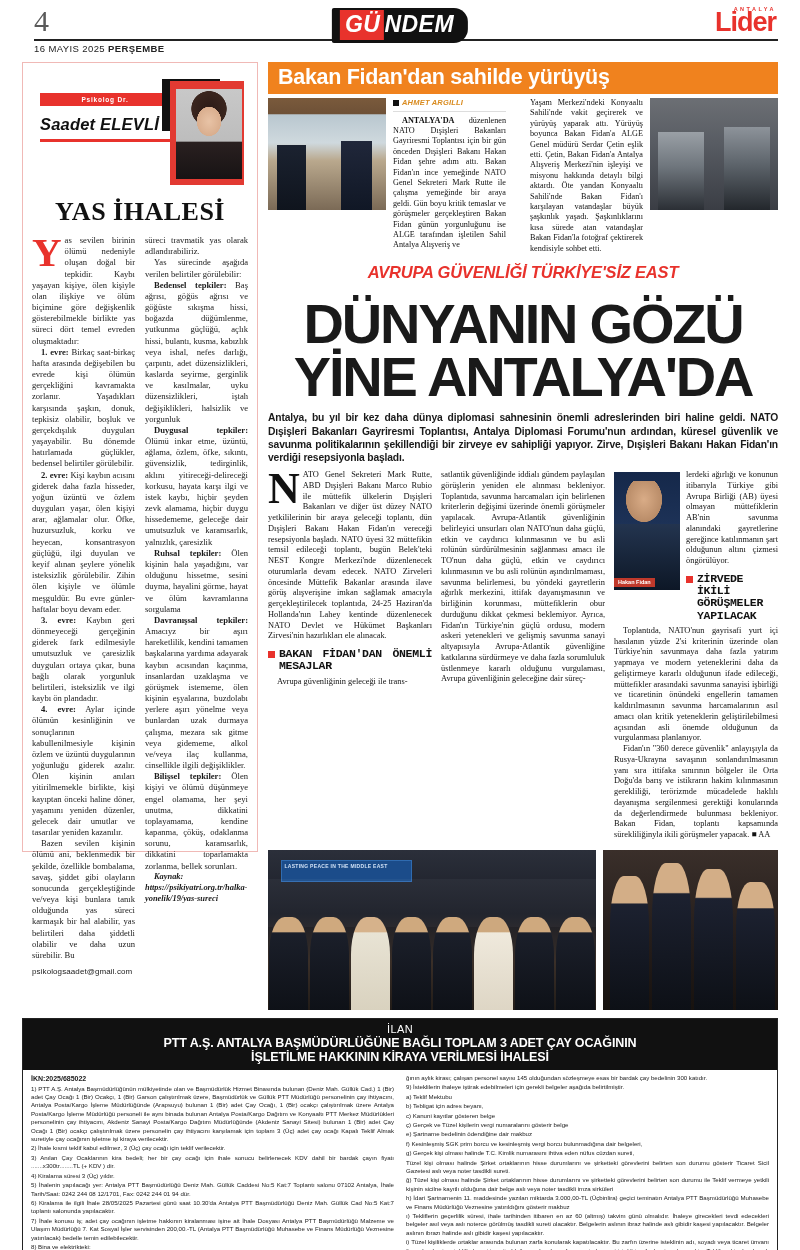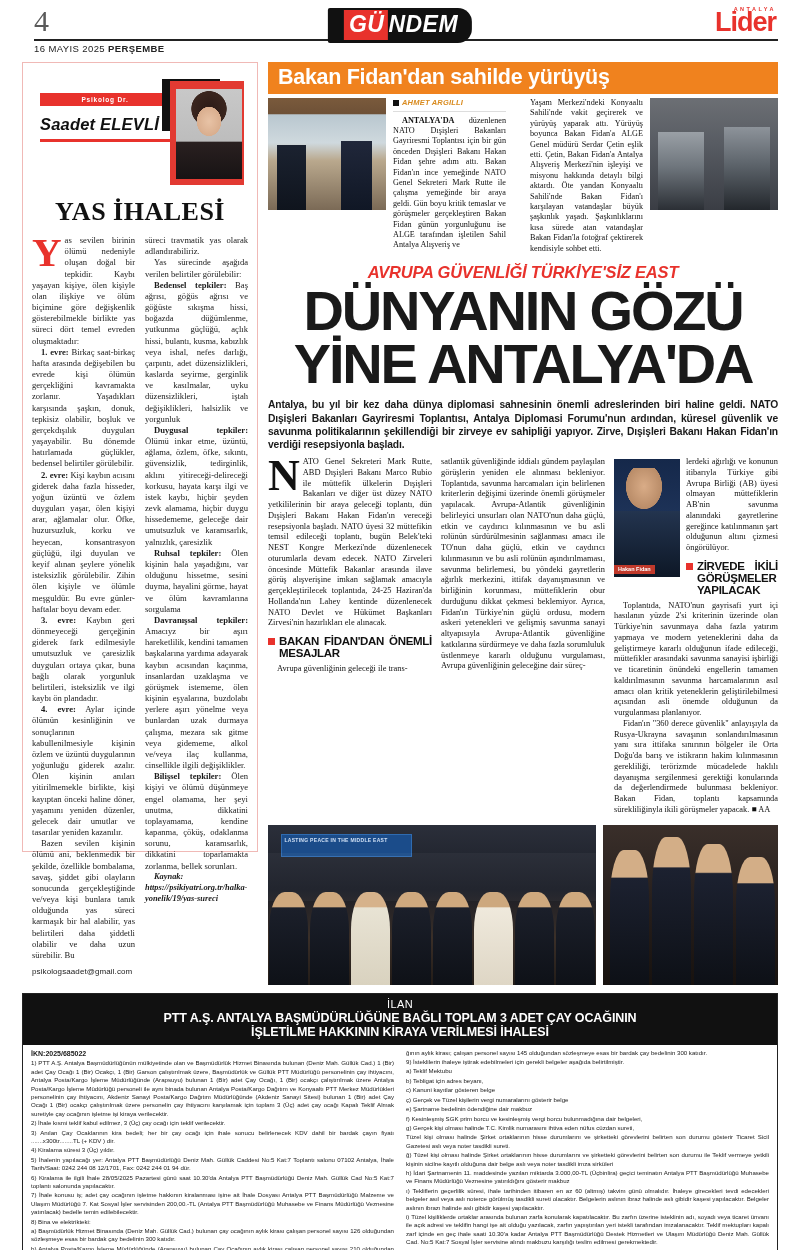--- a/index.html
+++ b/index.html
@@ -33,21 +33,21 @@
     font-family: "Liberation Sans", sans-serif;
     font-size: 9.5px; letter-spacing: .4px; color: #222;
   }
   .date-line b { font-weight: 700; }
   .gundem-badge {
     position: absolute; left: 50%; transform: translateX(-50%); top: 8px;
     background: #111; color: #fff;
     font-family: "Liberation Sans", sans-serif;
     font-weight: 800; font-style: italic;
     font-size: 23px; letter-spacing: .5px;
-    padding: 2px 14px 3px 16px;
+    padding: 2px 14px 3px 8px;
     border-radius: 2px 14px 14px 2px;
     display: flex; align-items: baseline;
   }
   .gundem-badge .g-red {
     background: #e8322c; color: #fff;
     padding: 1px 3px 2px 5px; margin-right: 1px;
     position: relative;
   }
   .lider-logo {
     position: absolute; right: 24px; top: 6px;
@@ -186,21 +186,21 @@
     text-align: center;
     font-family: "Liberation Sans", sans-serif;
     font-weight: 800; font-style: italic;
     font-size: 16.5px; color: #e8322c;
     letter-spacing: -.2px; margin-top: 9px;
   }
   .main-headline {
     font-family: "Liberation Sans", sans-serif;
     font-weight: 800; font-size: 56px; line-height: .94;
     text-align: center; letter-spacing: -2.2px; color: #1a1a1a;
-    margin-top: 3px;
+    margin-top: 16px;
   }
   .main-summary {
     font-family: "Liberation Sans", sans-serif;
     font-size: 10.3px; line-height: 1.28; text-align: justify;
     margin-top: 8px; font-weight: 600; color: #1a1a1a;
     letter-spacing: -.15px;
   }
 
   
   .main-body { display: flex; gap: 9px; margin-top: 6px; }
@@ -209,21 +209,21 @@
   .dropcap-n {
     float: left; font-size: 44px; line-height: .76; font-weight: 700;
     margin: 2px 3px 0 0; color: #111; font-family: "Liberation Serif", serif;
   }
   .subhead {
     display: flex; gap: 4px; align-items: flex-start;
     margin: 6px 0 4px 0;
   }
   .subhead .sq { width: 7px; height: 7px; background: #e8322c; margin-top: 3px; flex: none; }
   .subhead .tx {
-    font-family: Liberation Sans, sans-serif;
+    font-family: Liberation Mono, monospace;
     font-weight: 800; font-size: 11.5px; line-height: 1.07;
     letter-spacing: -.3px; color: #111;
   }
   .fidan-photo {
     float: left; width: 66px; height: 118px; margin: 2px 6px 2px 0;
     position: relative; overflow: hidden;
     background: linear-gradient(to bottom, #15284a 0%, #1d3257 45%, #101c33 100%);
   }
   .fidan-photo .face {
     position: absolute; left: 18%; top: 8%; width: 54%; height: 34%;

